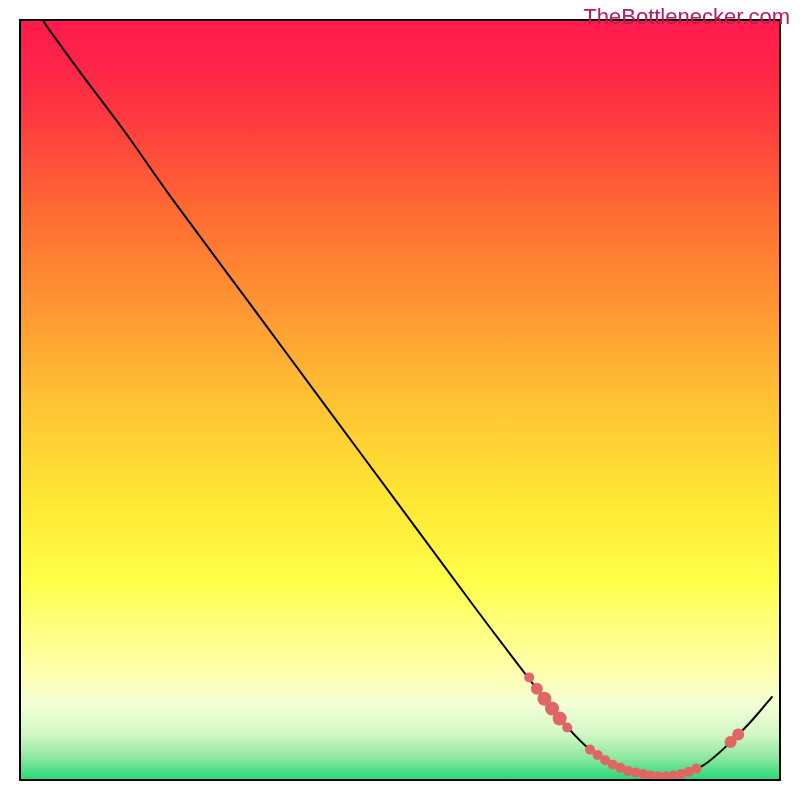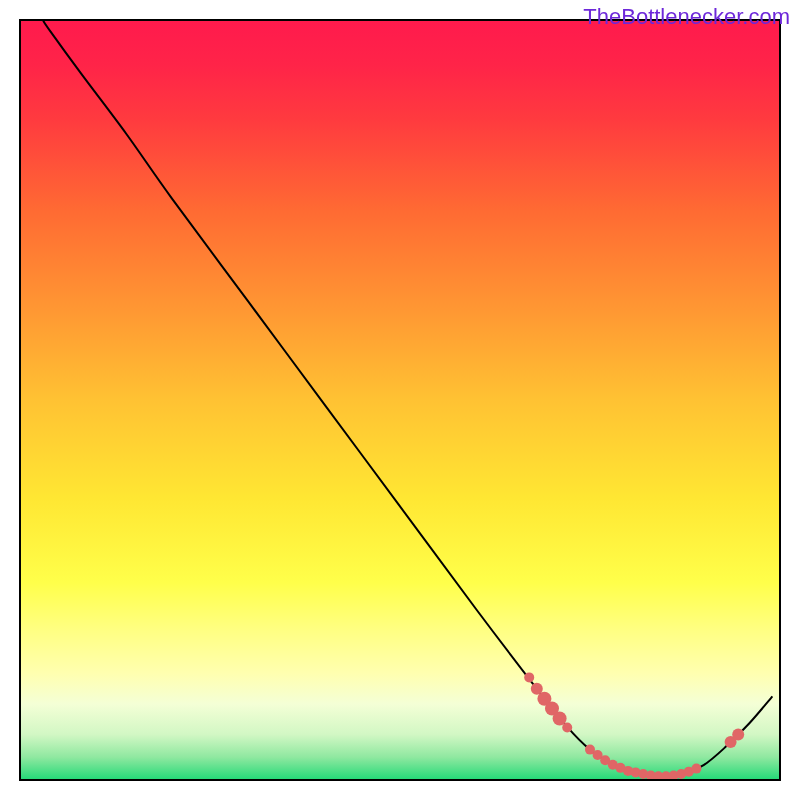--- a/index.html
+++ b/index.html
@@ -9,21 +9,21 @@
     height: 800px;
     position: relative;
     background: #fff;
   }
   .watermark {
     position: absolute;
     top: 4px;
     right: 10px;
     font-family: Arial, Helvetica, sans-serif;
     font-size: 22px;
-    color: #6d28d9;
+    color: #be185d;
     font-weight: 500;
     z-index: 10;
   }
   svg.plot {
     position: absolute;
     inset: 0;
     width: 800px;
     height: 800px;
   }
 </style>

